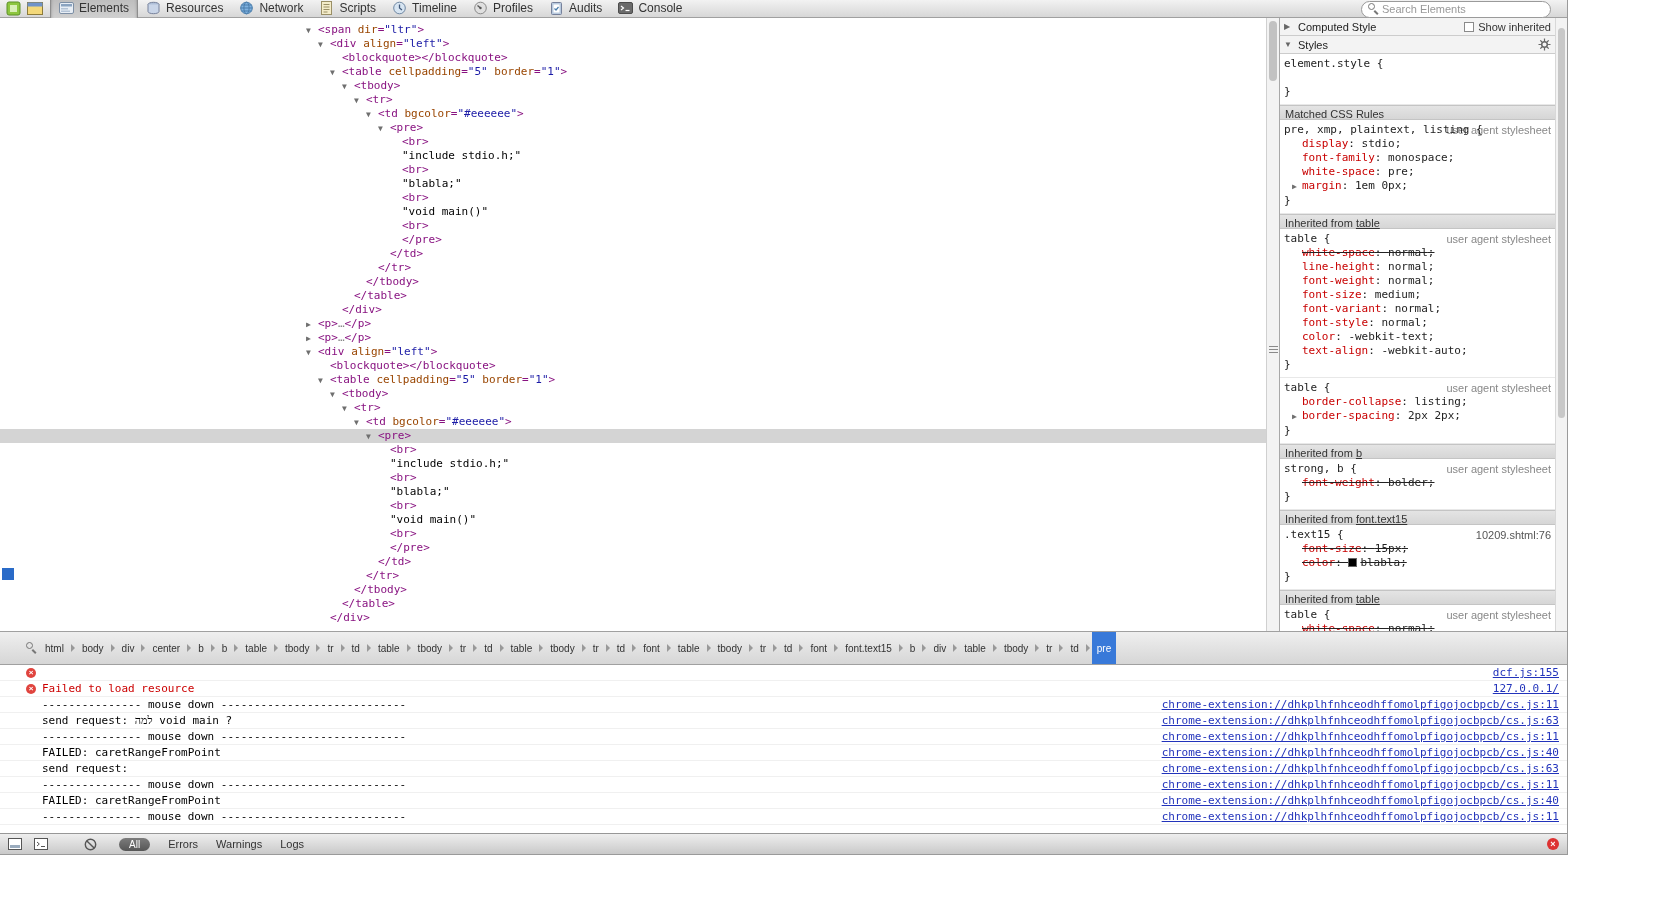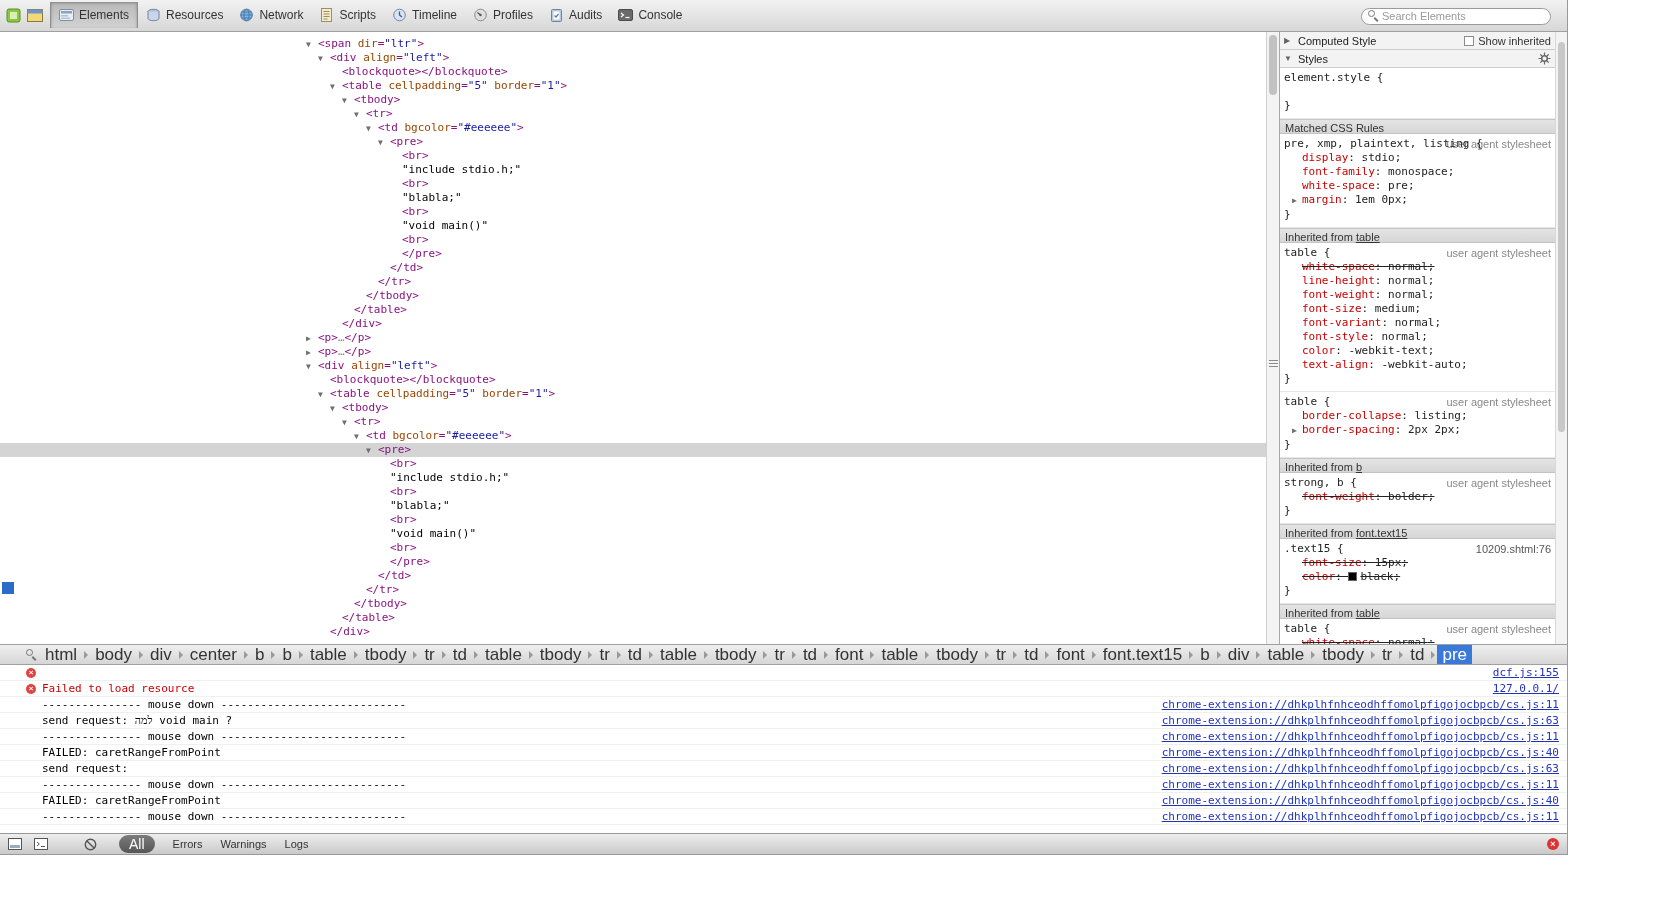--- a/index.html
+++ b/index.html
@@ -1,19 +1,19 @@
 <!DOCTYPE html>
 <html><head>
 <meta charset="utf-8">
 <style>
   *{box-sizing:border-box;margin:0;padding:0}
   html,body{width:1680px;height:916px;overflow:hidden;background:#fff;font-family:"Liberation Sans",sans-serif}
   .devtools{position:absolute;left:0;top:0;width:1568px;height:855px;display:flex;flex-direction:column;background:#fff;border-right:1px solid #9a9a9a;border-bottom:1px solid #9a9a9a}
   
-  .toolbar{flex:none;height:32px;display:flex;align-items:center;background:linear-gradient(#f2f2f2,#d7d7d7);border-bottom:1px solid #a0a0a0;padding:0 2px}
+  .toolbar{flex:none;height:18px;display:flex;align-items:center;background:linear-gradient(#f2f2f2,#d7d7d7);border-bottom:1px solid #a0a0a0;padding:0 2px}
   .lefticon{display:inline-flex;align-items:center;justify-content:center;width:20px;height:20px;margin:0 1px}
   .tabs{display:flex;height:27px;margin-left:4px}
   .tab{display:flex;align-items:center;gap:5px;height:26px;padding:0 8px;font-size:12px;color:#333;cursor:default}
   .tab.selected{background:linear-gradient(#b9b9b9,#d2d2d2);box-shadow:inset 0 1px 3px rgba(0,0,0,.3);border-left:1px solid #8e8e8e;border-right:1px solid #8e8e8e}
   .tab-icon{display:inline-flex;width:15px;height:14px}
   .search-wrap{margin-left:auto;margin-right:14px;position:relative}
   .search-input{width:190px;height:17px;border:1px solid #9a9a9a;border-radius:9px;font-size:11px;font-family:"Liberation Sans",sans-serif;padding:0 6px 0 20px;outline:none;color:#333;background:#fff}
   .search-input::placeholder{color:#999}
   .mag{position:absolute;left:7px;top:4px;width:7px;height:7px;border:1.5px solid #777;border-radius:50%}
   .mag::after{content:"";position:absolute;left:6px;top:6px;width:5px;height:1.5px;background:#777;transform:rotate(45deg);transform-origin:0 0}
@@ -45,40 +45,40 @@
   .rule-src.link{color:#555;}
   .prop{padding-left:18px}
   .prop .pn{color:#c80000}
   .prop.struck{text-decoration:line-through}
   .parrow{display:inline-block;width:10px;margin-left:-10px;font-size:8px;color:#6f6f6f}
   .swatch{display:inline-block;width:9px;height:9px;background:#000;border:1px solid #666;margin:0 3px -1px 0}
   .blankline{height:14px}
   .styles-scroll{flex:none;width:12px;background:#f3f3f3;border-left:1px solid #d8d8d8;position:relative}
   .vthumb2{position:absolute;left:2px;top:10px;width:7px;height:390px;background:#c8c8c8;border-radius:4px}
   
-  .crumb-bar{flex:none;height:21px;background:linear-gradient(#efefef,#d6d6d6);border-top:1px solid #a0a0a0;border-bottom:1px solid #a0a0a0;display:flex;align-items:center;font-size:17px;color:#333}
+  .crumb-bar{flex:none;height:34px;background:linear-gradient(#efefef,#d6d6d6);border-top:1px solid #a0a0a0;border-bottom:1px solid #a0a0a0;display:flex;align-items:center;font-size:10px;color:#333}
   .crumb-mag{position:relative;width:16px;height:16px;margin-left:24px;flex:none}
   .crumb-mag .mag{left:2px;top:2px}
   .crumbs{display:flex;align-items:center;overflow:hidden;white-space:nowrap;height:100%}
   .crumb{padding:3px 5px;height:100%;display:flex;align-items:center}
   .crumb.selected{background:#3879d9;color:#fff}
   .crumb-sep{width:0;height:0;border-left:4px solid #999;border-top:4px solid transparent;border-bottom:4px solid transparent;margin:0 2px;flex:none}
   
   .console{flex:none;height:168px;overflow:hidden;font:11px/15px "DejaVu Sans Mono",monospace;background:#fff}
   .console-row{display:flex;align-items:center;height:16px;border-bottom:1px solid #f0f0f0;padding:0 8px 0 26px}
   .icon-slot{width:16px;flex:none;display:flex;align-items:center}
   .err-badge{width:10px;height:10px;border-radius:50%;background:#e0443e;color:#fff;font:bold 8px/10px "Liberation Sans",sans-serif;text-align:center}
   .console-row .msg{white-space:pre;color:#000}
   .console-row.error .msg{color:#c00}
   .console-link{margin-left:auto;color:#2233bb;text-decoration:underline;white-space:nowrap;padding-left:12px}
   
   .status{flex:none;height:21px;background:linear-gradient(#eee,#c9c9c9);border-top:1px solid #979797;display:flex;align-items:center;padding:0 8px;gap:12px;font-size:11px;color:#333}
   .sicon{display:inline-flex;align-items:center}
   .filters{display:flex;align-items:center;gap:18px;margin-left:10px}
-  .pill{background:linear-gradient(#7c7c7c,#565656);color:#fff;border-radius:9px;padding:1px 10px;font-size:14px}
+  .pill{background:linear-gradient(#7c7c7c,#565656);color:#fff;border-radius:9px;padding:1px 10px;font-size:10px}
   .status-badge{margin-left:auto;width:12px;height:12px;border-radius:50%;background:#d33;color:#fff;font:bold 9px/12px "Liberation Sans",sans-serif;text-align:center}
 </style>
 </head>
 <body>
 
 <div class="devtools">
 
   <div class="toolbar">
     <span class="lefticon">
         <svg width="15" height="15">
@@ -288,21 +288,21 @@
             <div class="sec-bar">Inherited from <span class="node-link">b</span></div>
             <div class="rule">
               <div class="rule-header"><span class="rule-src">user agent stylesheet</span><span class="selector">strong, b {</span></div>
               <div class="prop struck"><span class="pn">font-weight</span>: <span class="pv">bolder</span>;</div>
               <div class="brace">}</div>
             </div>
             <div class="sec-bar">Inherited from <span class="node-link">font.text15</span></div>
             <div class="rule">
               <div class="rule-header"><span class="rule-src link">10209.shtml:76</span><span class="selector">.text15 {</span></div>
               <div class="prop struck"><span class="pn">font-size</span>: <span class="pv">15px</span>;</div>
-              <div class="prop struck"><span class="pn">color</span>: <span class="swatch" style="background: rgb(0, 0, 0);"></span><span class="pv">black</span>;</div>
+              <div class="prop struck"><span class="pn">color</span>: <span class="swatch" style="background: rgb(0, 0, 0);"></span><span class="pv">blabla</span>;</div>
               <div class="brace">}</div>
             </div>
             <div class="sec-bar">Inherited from <span class="node-link">table</span></div>
             <div class="rule">
               <div class="rule-header"><span class="rule-src">user agent stylesheet</span><span class="selector">table {</span></div>
               <div class="prop struck"><span class="pn">white-space</span>: <span class="pv">normal</span>;</div>
             </div>
           </div>
       </div>
       <div class="styles-scroll">

